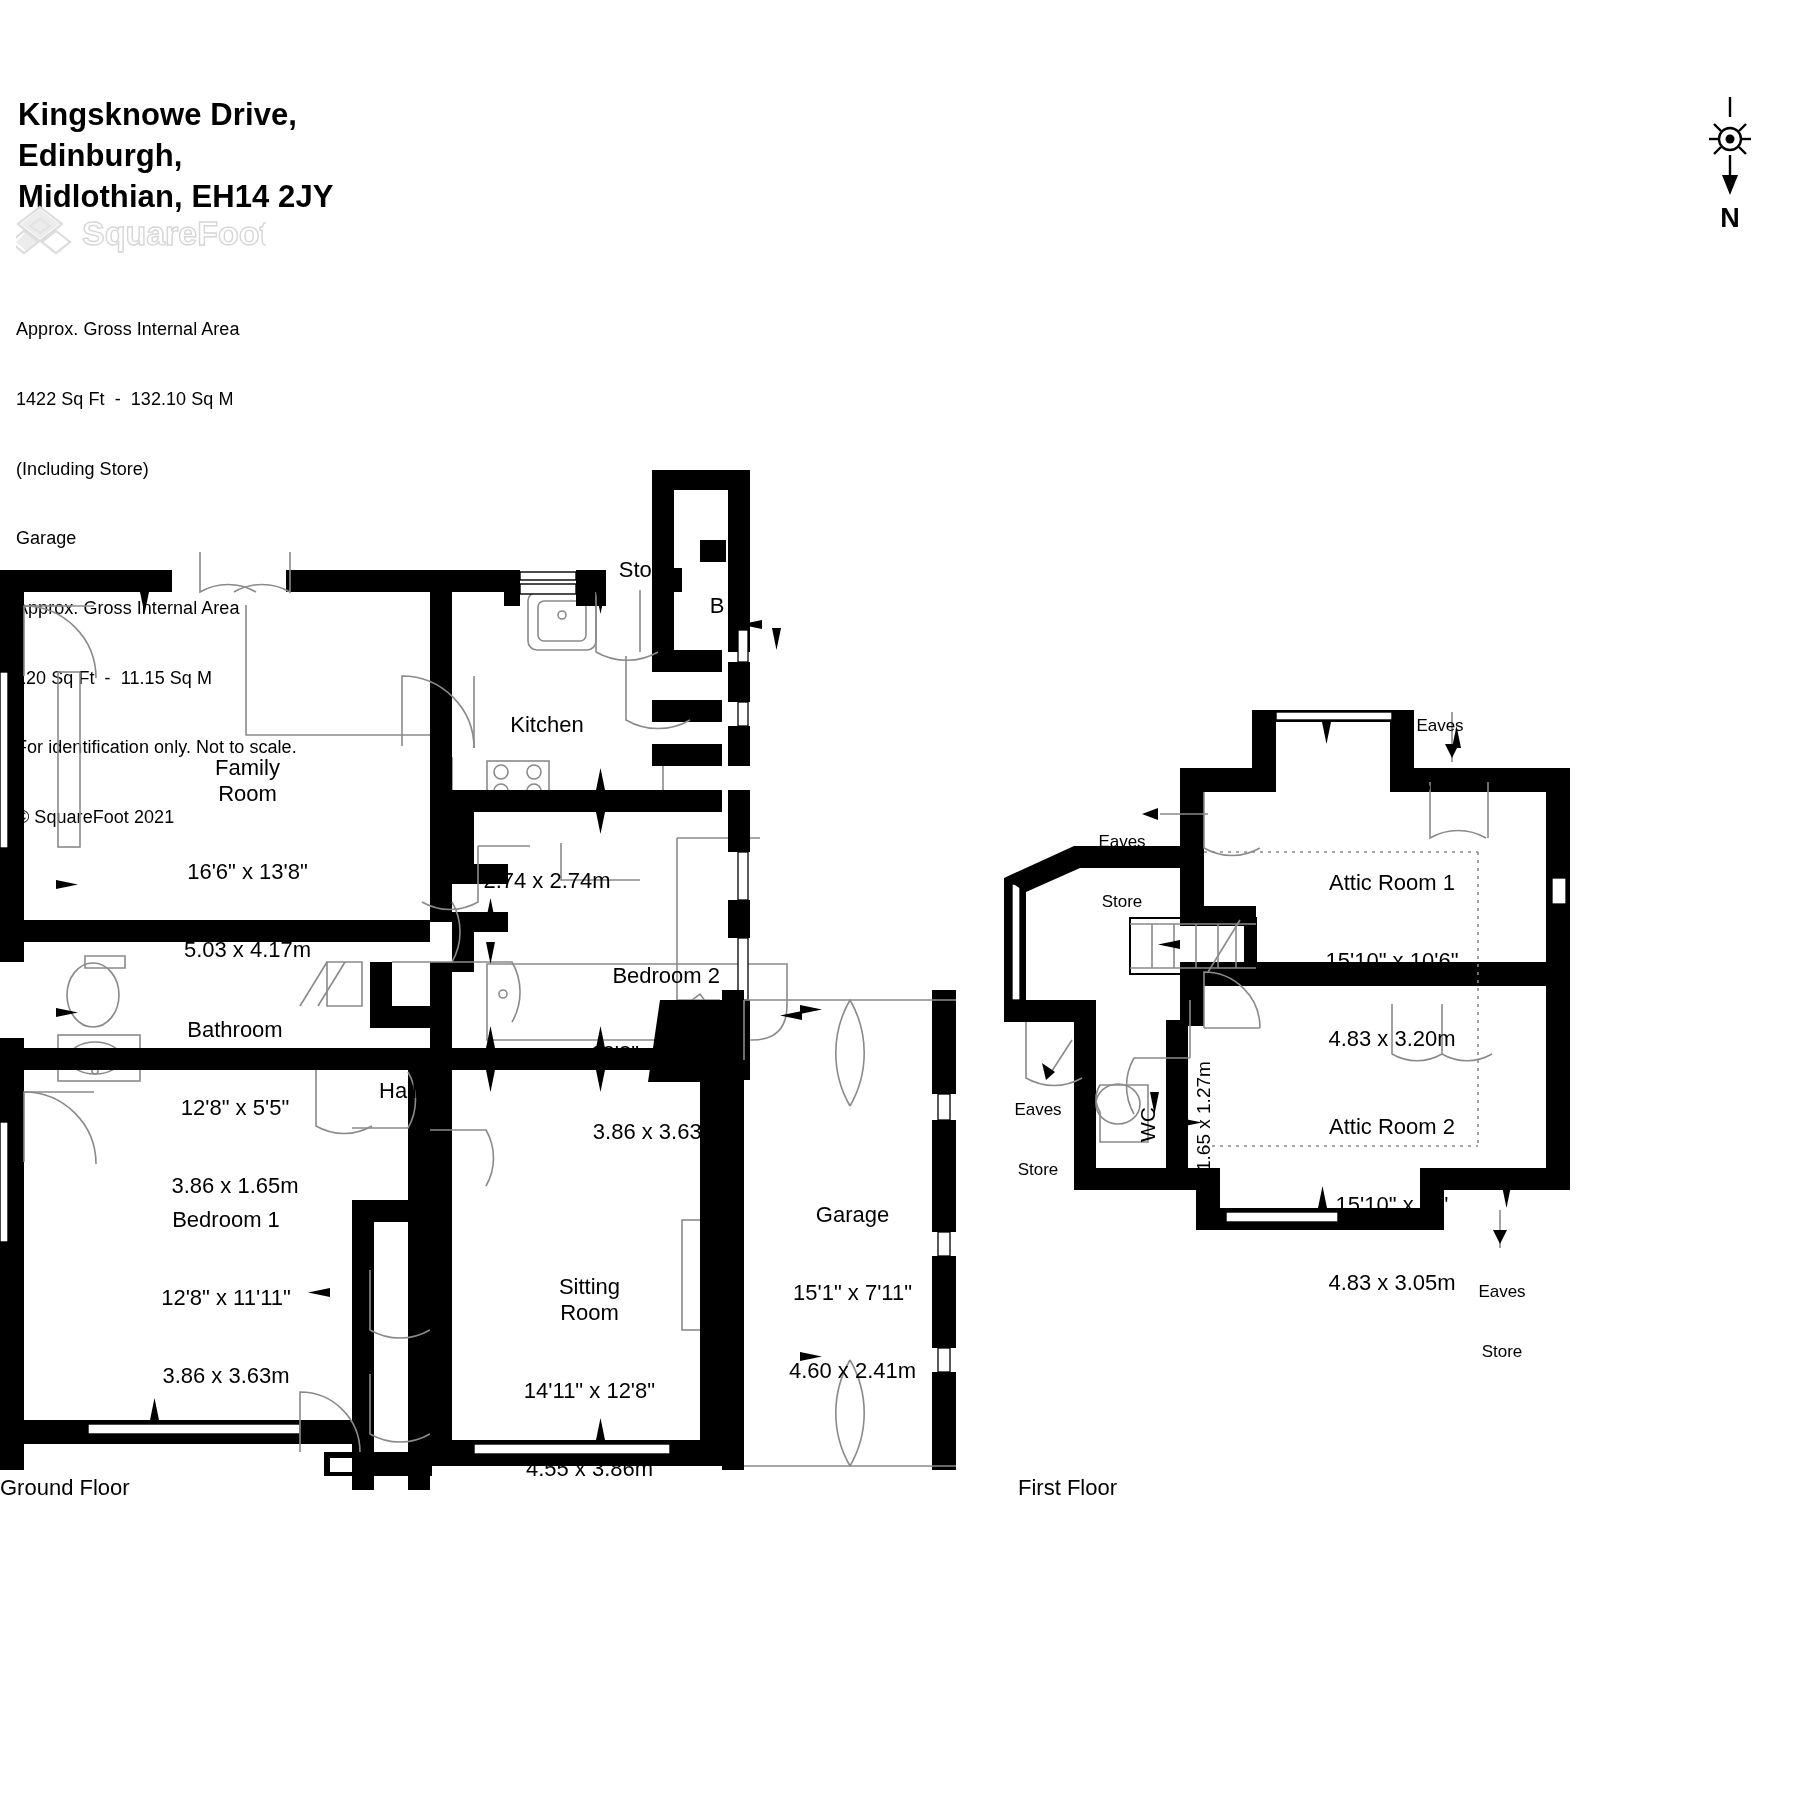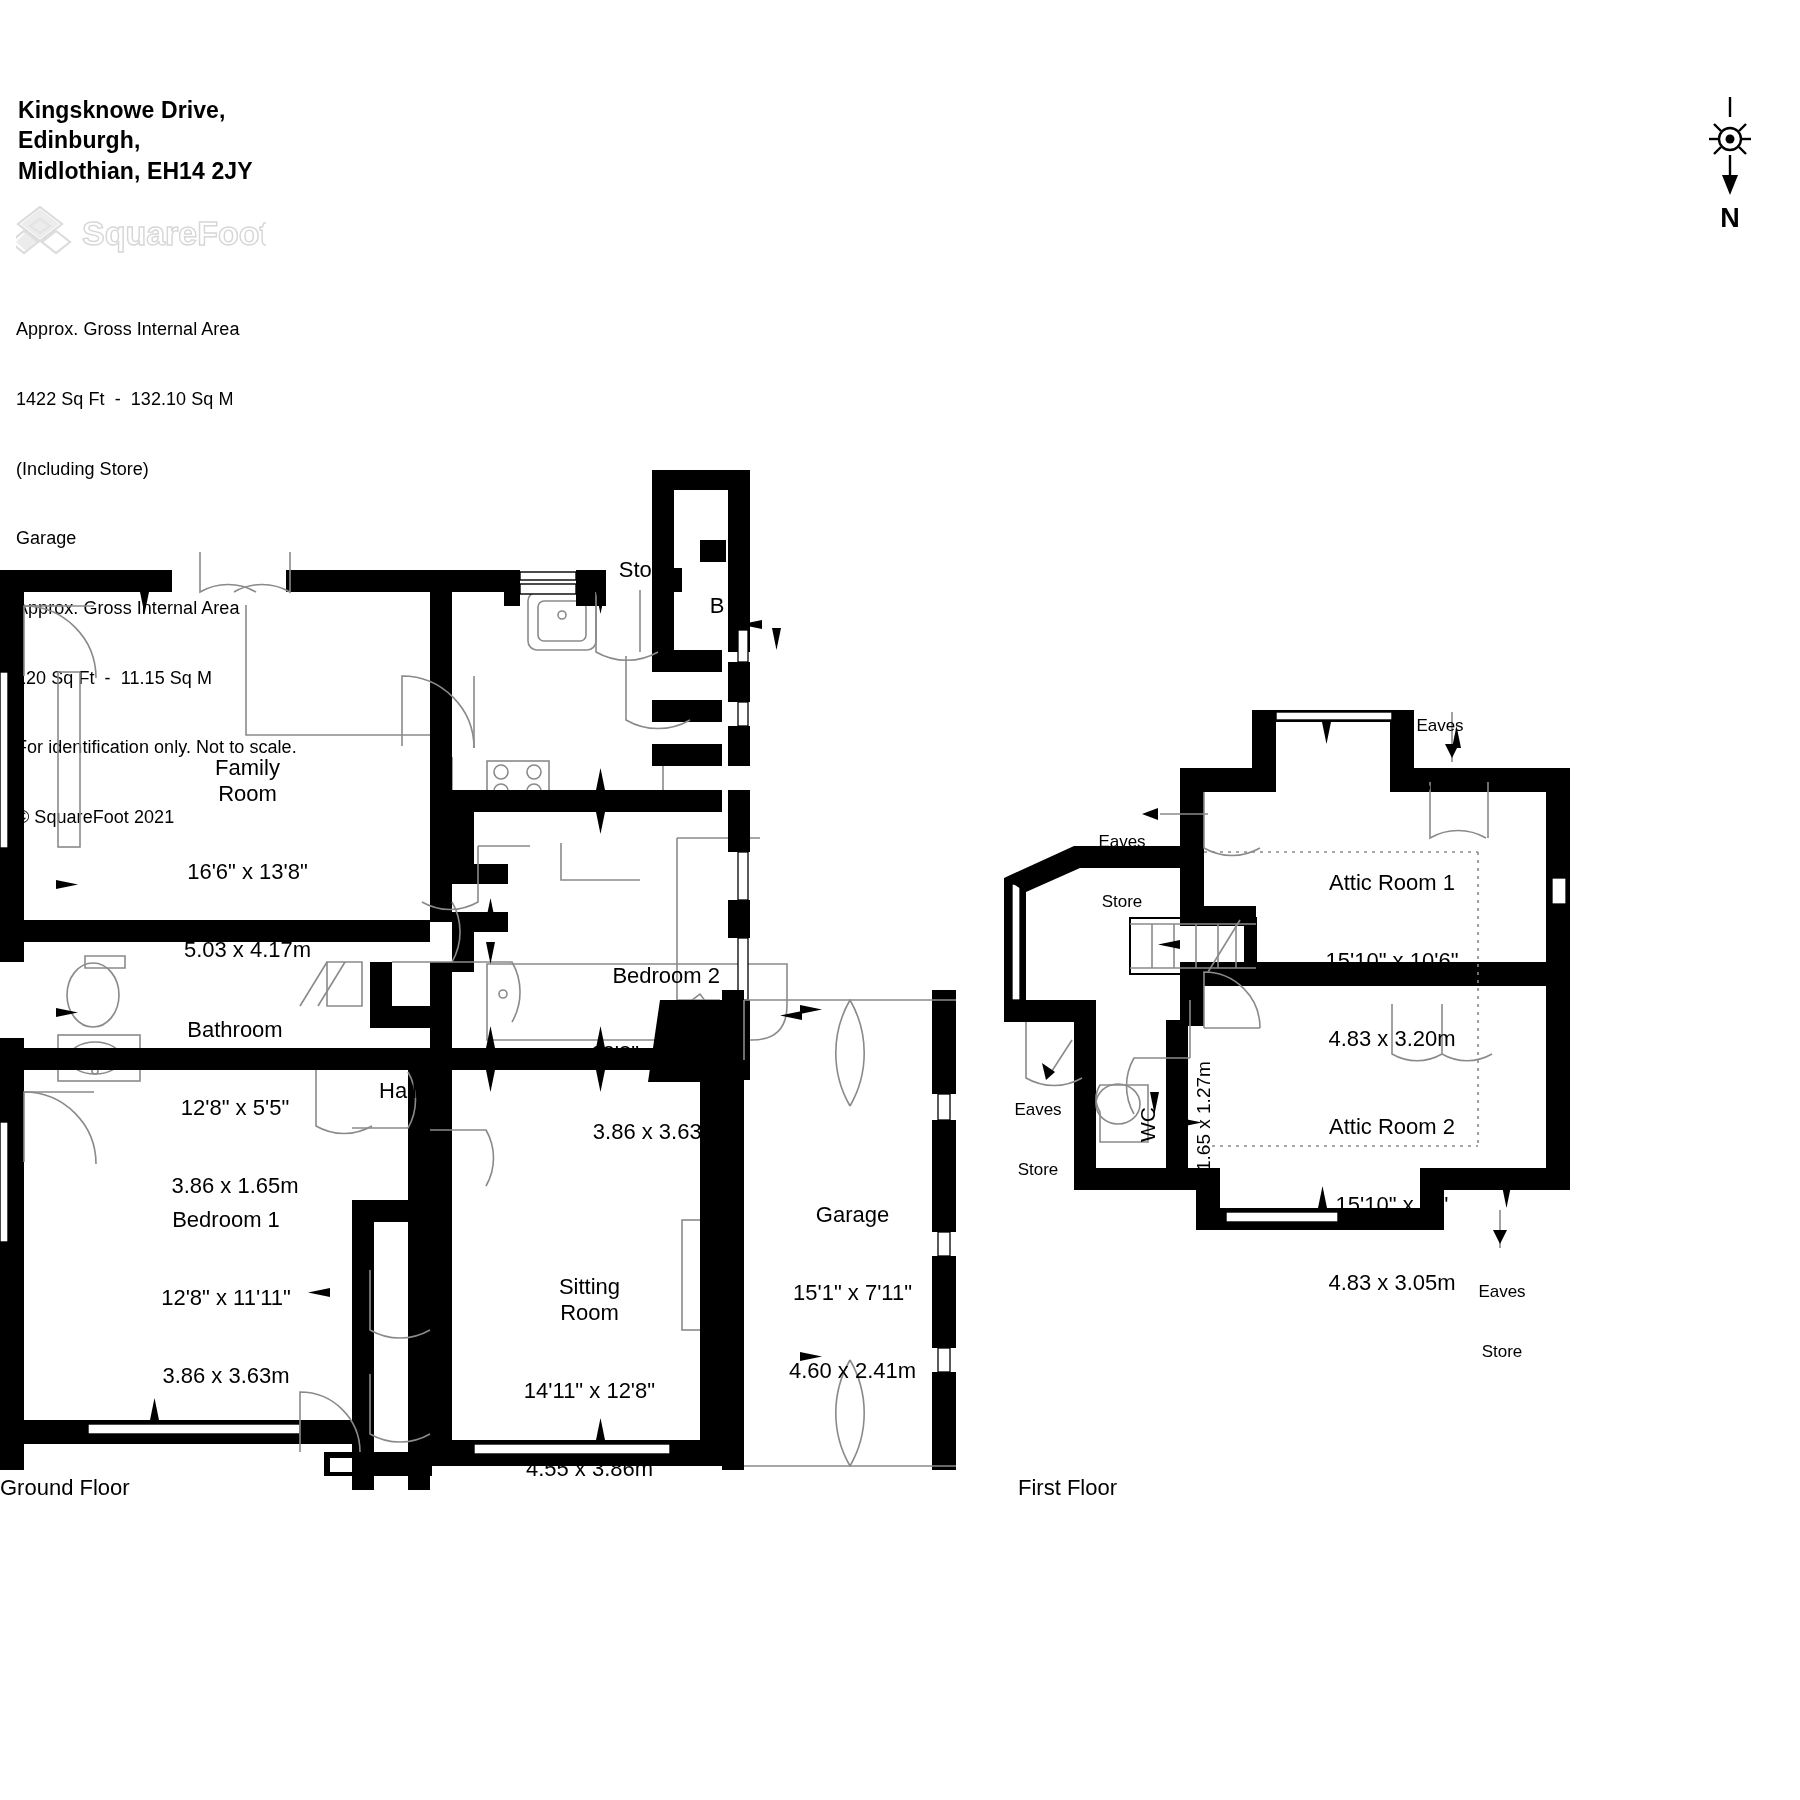--- a/index.html
+++ b/index.html
@@ -1,21 +1,21 @@
 <!DOCTYPE html>
 <html><head>
 <meta charset="utf-8">
 <style>
   html,body{margin:0;padding:0;background:#ffffff;}
   body{width:1800px;height:1800px;position:relative;
        font-family:"Liberation Sans","DejaVu Sans",sans-serif;color:#000;}
   #root{position:absolute;left:0;top:0;width:1800px;height:1800px;overflow:hidden;}
 
   
-  .addr{position:absolute;left:18px;top:95px;font-size:23px;font-weight:bold;
+  .addr{position:absolute;left:18px;top:95px;font-size:31px;font-weight:bold;
         line-height:1.32;letter-spacing:.1px;}
   .logo{position:absolute;left:16px;top:205px;width:250px;height:52px;}
   .logo svg{display:block;}
   .areablk{position:absolute;left:16px;top:272px;font-size:18px;line-height:1.29;
            letter-spacing:.05px;white-space:pre;}
 
   
   .compass{position:absolute;left:1690px;top:95px;width:80px;height:150px;}
   .compass .nlab{position:absolute;left:0;top:108px;width:80px;text-align:center;
                  font-size:27px;font-weight:bold;}
@@ -398,20 +398,25 @@
   <div class="lbl t22" style="left:697px;top:541px;width:40px;">
     <span class="nm">B</span>
   </div>
 
   <div class="lbl t22" style="left:140px;top:703px;width:215px;">
     <span class="nm" id="fam-nm"><span style="display: block;">Family</span><span style="display: block;">Room</span></span>
     <span class="d1">16'6" x 13'8"</span>
     <span class="d2">5.03 x 4.17m</span>
   </div>
 
+  <div class="lbl t22" style="left:452px;top:660px;width:190px;">
+    <span class="nm">Kitchen</span>
+    <span class="d1">9' x 9'</span>
+    <span class="d2">2.74 x 2.74m</span>
+  </div>
 
   <div class="lbl t22" style="left:105px;top:965px;width:260px;">
     <span class="nm">Bathroom</span>
     <span class="d1">12'8" x 5'5"</span>
     <span class="d2">3.86 x 1.65m</span>
   </div>
 
   <div class="lbl t22" style="left:490px;top:911px;width:230px;text-align:right;">
     <span class="nm">Bedroom 2</span>
     <span class="d1">12'8" x 11'11"</span>

